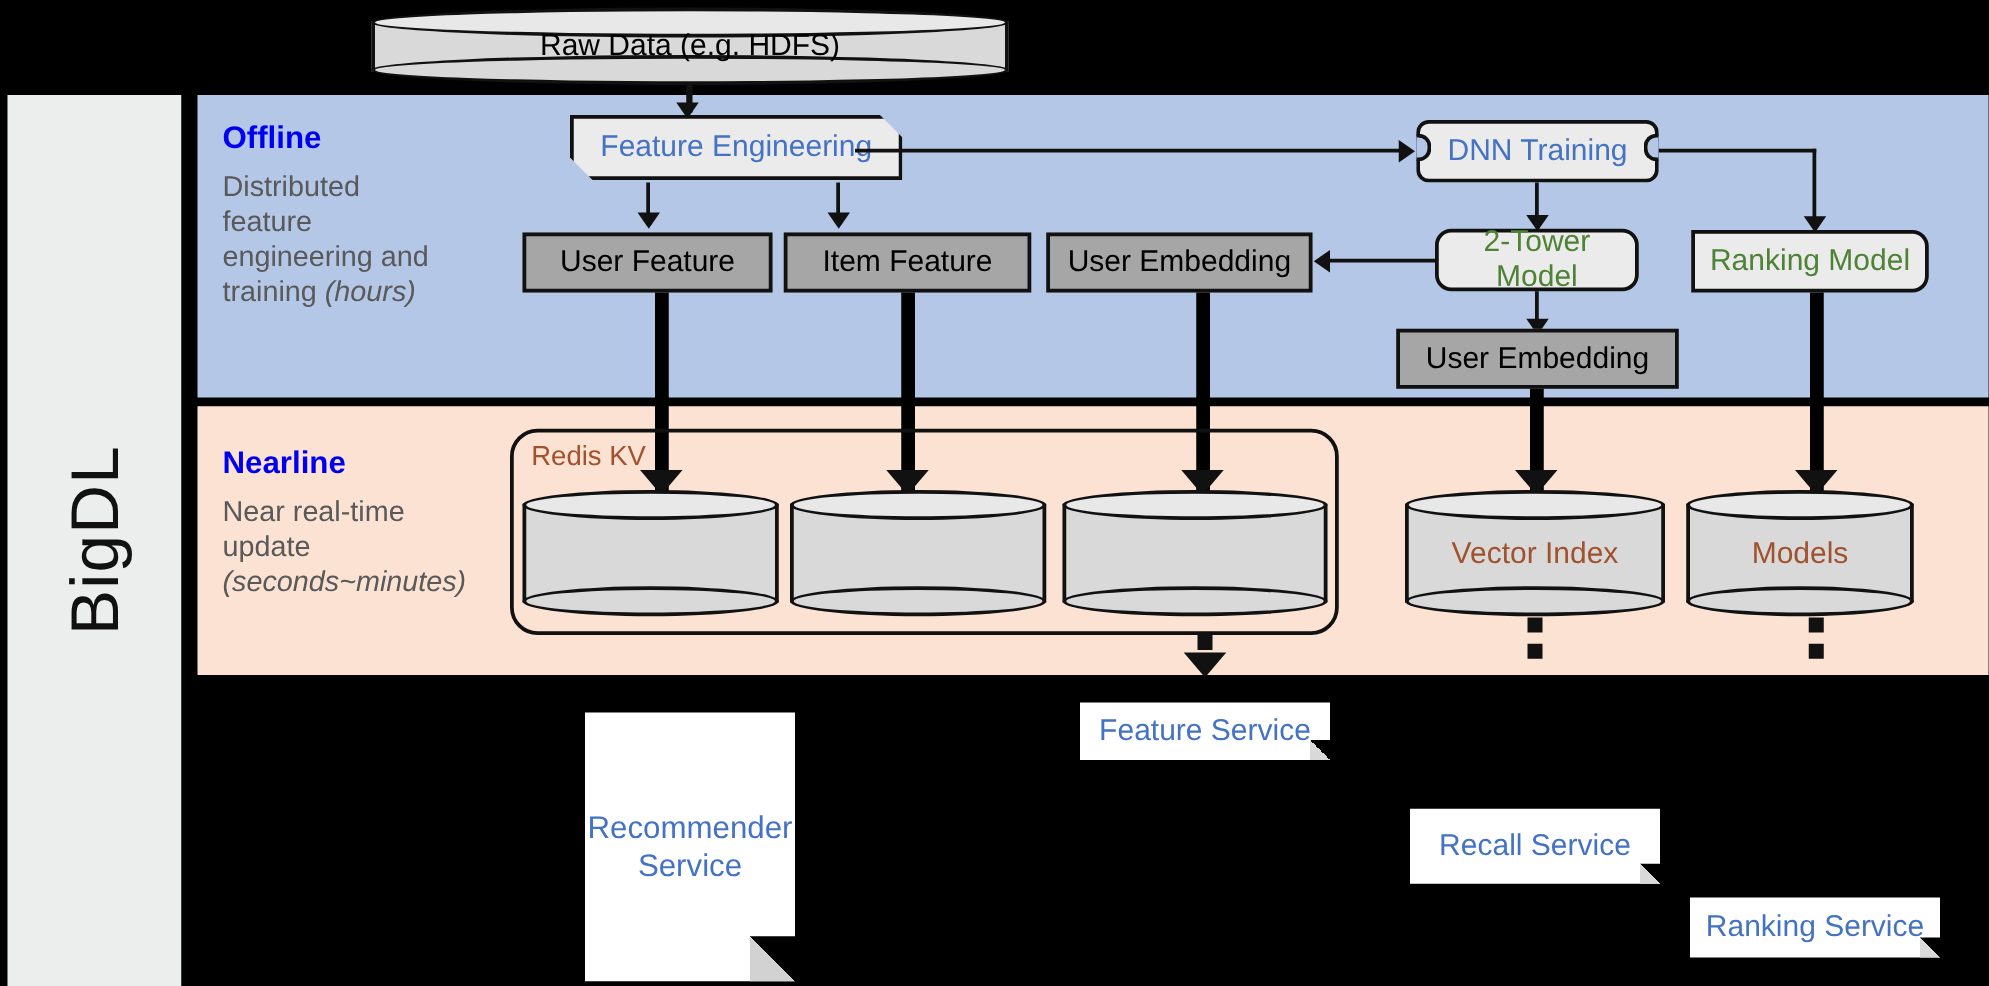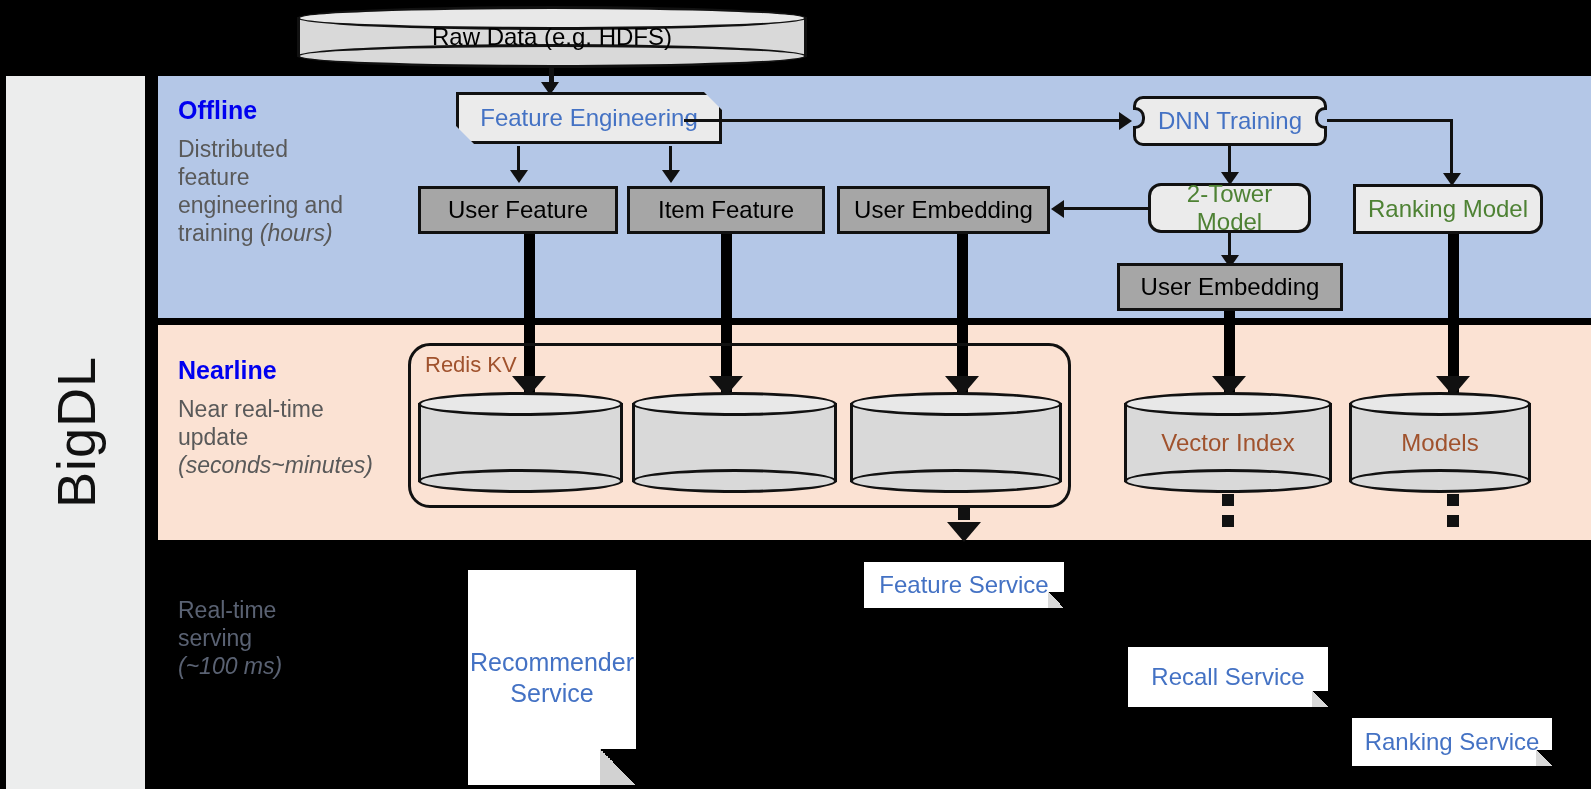--- a/index.html
+++ b/index.html
@@ -124,25 +124,20 @@
   <div class="cap" id="cap-nearline">
     <div class="cap-title">Nearline</div>
     <div class="cap-sub">
       <span>Near real-time</span><br>
       <span>update</span><br>
       <i>(seconds~minutes)</i>
     </div>
   </div>
 
   <div class="cap" id="cap-online">
-    <div class="cap-sub">
-      <span>Real-time</span><br>
-      <span>serving</span><br>
-      <i>(~100 ms)</i>
-    </div>
   </div>
 
   <div class="cyl" style="left:297px;top:6px;width:510px;height:62px;">
     <div class="cyl-body"></div>
     <div class="cyl-bot"></div>
     <div class="cyl-top"></div>
     <div class="cyl-lbl">Raw Data (e.g. HDFS)</div>
   </div>
 
   <div class="ln v" style="left:549px;top:66px;width:5px;height:24px;"></div>

